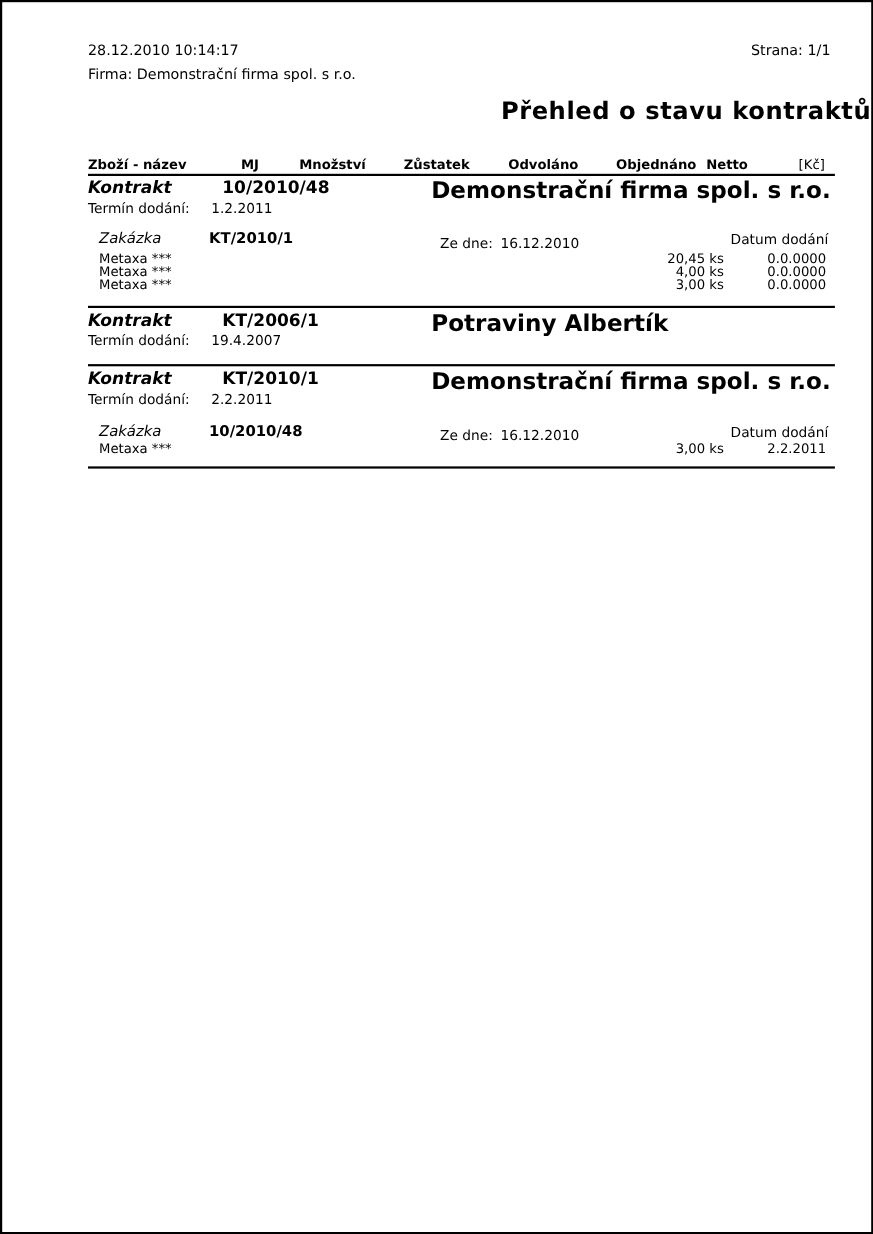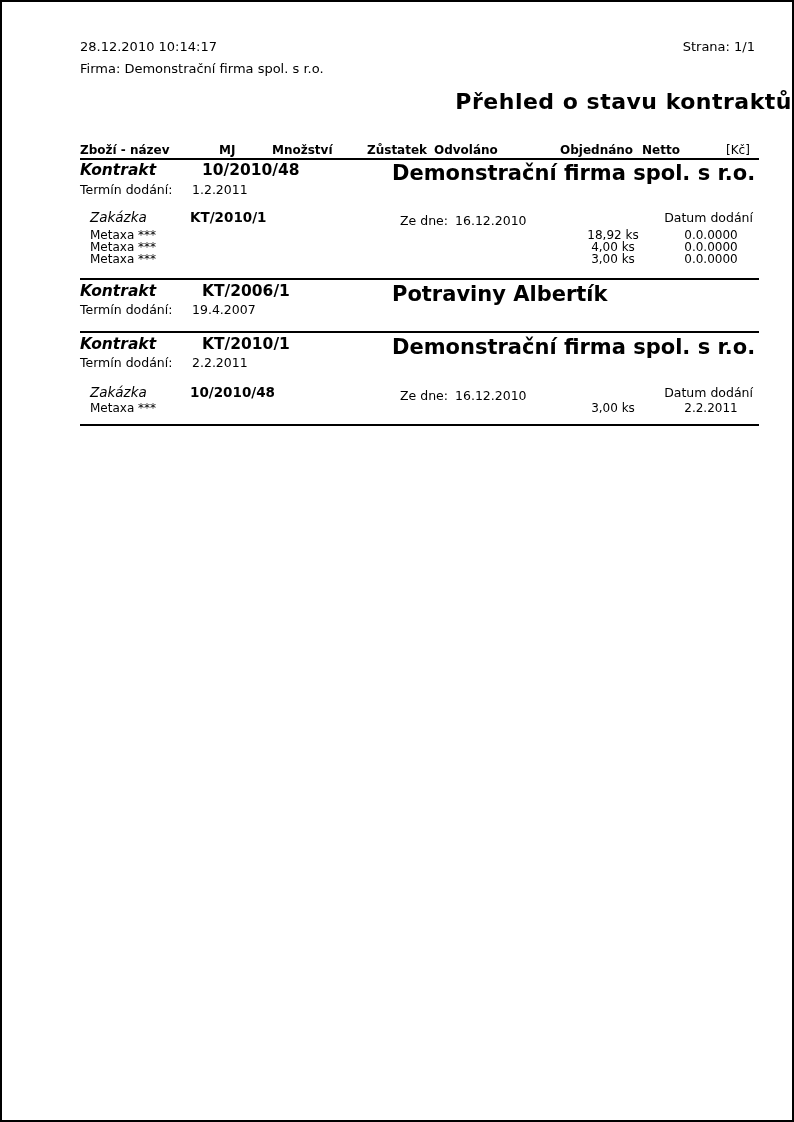--- a/index.html
+++ b/index.html
@@ -22,39 +22,39 @@
   .colhead-right { }
   .col-unit-note { font-size: 12px; font-weight: normal; }
   .rule { background: #000000; }
   .contract-label { font-size: 15.5px; font-weight: bold; font-style: italic; }
   .contract-number { font-size: 15.5px; font-weight: bold; }
   .contract-partner { font-size: 21px; font-weight: bold; }
   .plain { font-size: 12.5px; }
   .order-label { font-size: 13.5px; font-style: italic; }
   .order-number { font-size: 13.5px; font-weight: bold; }
   .small { font-size: 12px; }
-  .right { text-align: center; }
+  .right { text-align: right; }
   .fromdate-value { font-size: 12.5px; margin-left: 7px; }
 </style>
 </head>
 <body>
 
 <div class="page">
 
   <div class="abs meta" style="left:78px; top:37px;">28.12.2010 10:14:17</div>
   <div class="abs meta right" style="right:37px; top:37px;">Strana: 1/1</div>
   <div class="abs meta" style="left:78px; top:59px;">Firma: Demonstrační firma spol. s r.o.</div>
 
   <div class="abs title" style="top:87px;">Přehled o stavu kontraktů</div>
 
   <div class="abs colhead" style="left:78px; top:141px;">Zboží - název</div>
   <div class="abs colhead colhead-right" style="left:217px; top:141px; width:60px;">MJ</div>
   <div class="abs colhead colhead-right" style="left:270px; top:141px; width:100px;">Množství</div>
   <div class="abs colhead colhead-right" style="left:365px; top:141px; width:100px;">Zůstatek</div>
-  <div class="abs colhead colhead-right" style="left:432px; top:141px; width:100px;">Odvoláno</div>
+  <div class="abs colhead colhead-right" style="left:460px; top:141px; width:100px;">Odvoláno</div>
   <div class="abs colhead colhead-right" style="left:558px; top:141px; width:100px;">Objednáno</div>
   <div class="abs colhead colhead-right" style="left:640px; top:141px; width:77px;">Netto</div>
   <div class="abs col-unit-note" style="left:724px; top:141px;">[Kč]</div>
 
   <div class="abs rule" style="left:78px; top:156px; width:679px; height:2px;"></div>
 
   <div>
     <div class="abs contract-label" style="left:78px; top:159px;">Kontrakt</div>
     <div class="abs contract-number" style="left:200px; top:159px;">10/2010/48</div>
     <div class="abs contract-partner" style="left:390px; top:159px;">Demonstrační firma spol. s r.o.</div>
@@ -63,21 +63,21 @@
 
     <div class="abs order-label" style="left:88px; top:207px;">Zakázka</div>
     <div class="abs order-number" style="left:188px; top:207px;">KT/2010/1</div>
     <div class="abs" style="left:398px; top:208px;">
       <span class="plain">Ze dne:</span><span class="fromdate-value">16.12.2010</span>
     </div>
     <div class="abs plain right" style="right:39px; top:208px;">Datum dodání</div>
 
     <div>
       <div class="abs small" style="left:88px; top:226px;">Metaxa ***</div>
-      <div class="abs small right" style="right:134px; top:226px; width:90px;">18,92 ks</div>
+      <div class="abs small right" style="right:134px; top:226px; width:90px;">20,45 ks</div>
       <div class="abs small right" style="right:41px; top:226px; width:80px;">0.0.0000</div>
     </div>
     <div>
       <div class="abs small" style="left:88px; top:238px;">Metaxa ***</div>
       <div class="abs small right" style="right:134px; top:238px; width:90px;">4,00 ks</div>
       <div class="abs small right" style="right:41px; top:238px; width:80px;">0.0.0000</div>
     </div>
     <div>
       <div class="abs small" style="left:88px; top:250px;">Metaxa ***</div>
       <div class="abs small right" style="right:134px; top:250px; width:90px;">3,00 ks</div>

